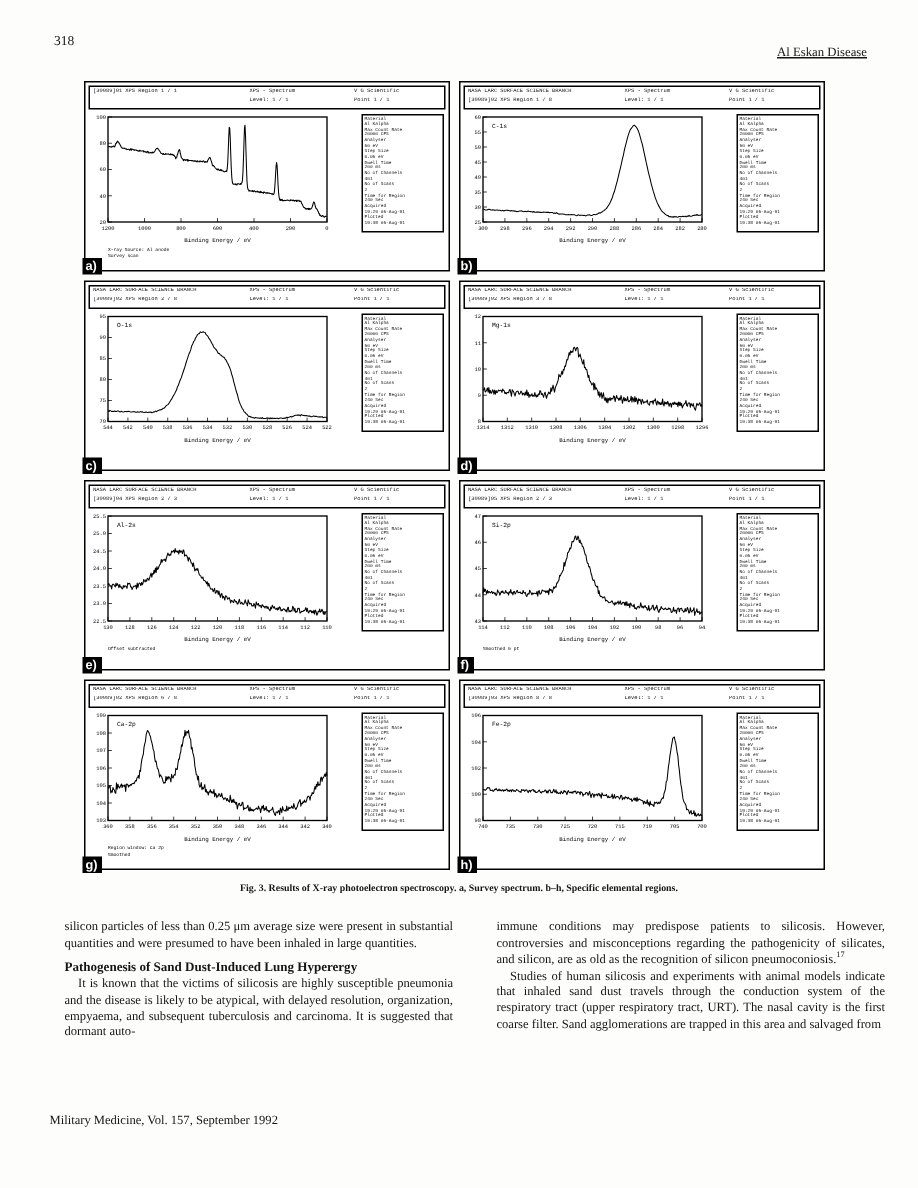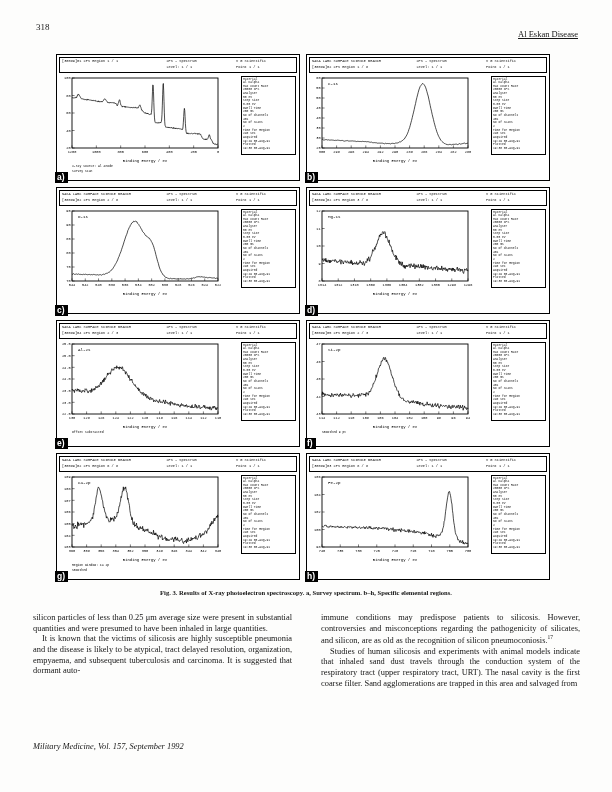--- a/index.html
+++ b/index.html
@@ -23,27 +23,27 @@
   .p-side{width:51px;height:75px;border:1px solid #000;margin-left:2px;margin-top:2px;
           font-family:"Liberation Mono",monospace;font-size:3px;line-height:1.22;
           padding:1px 1px;overflow:hidden;color:#111;}
   .badge{position:absolute;left:-2px;bottom:-3px;background:#000;color:#fff;
          font-family:"Liberation Sans",sans-serif;font-weight:bold;font-size:8.5px;
          padding:0 3px 1px 2px;}
 
   .caption{position:absolute;left:0;top:589px;width:612px;text-align:center;
            font-weight:bold;font-size:6.6px;}
 
-  .cols{position:absolute;left:33px;top:613px;width:547px;display:flex;gap:29px;}
+  .cols{position:absolute;left:43px;top:613px;width:547px;display:flex;gap:29px;}
   .col{width:267px;font-size:8.4px;line-height:1.27;text-align:justify;}
   .col p{margin:0;}
   .col p.ind{text-indent:9px;}
   .subhead{font-weight:bold;font-size:8.7px;margin:5px 0 1px 0;text-align:left;}
   sup{font-size:5.5px;}
-  .footer{position:absolute;left:33px;top:742px;font-size:8.4px;font-style:italic;}
+  .footer{position:absolute;left:33px;top:742px;font-size:8.4px;}
 </style>
 </head>
 <body>
 
 <div class="pgnum">318</div>
 <div class="runhead">Al Eskan Disease</div>
 
 <div class="figwrap">
     <div class="panel">
       <div class="p-head">
@@ -638,21 +638,22 @@
       </div>
       <div class="badge">h)</div>
     </div>
   </div>
 
 <div class="caption">Fig. 3. Results of X-ray photoelectron spectroscopy. a, Survey spectrum. b–h, Specific elemental regions.</div>
 
 <div class="cols">
   <div class="col">
     <p>silicon particles of less than 0.25 μm average size were present in substantial quantities and were presumed to have been inhaled in large quantities.</p>
-    <p class="ind">It is known that the victims of silicosis are highly susceptible pneumonia and the disease is likely to be atypical, tract delayed resolution, organization, empyaema, and subsequent tuberculosis and carcinoma. It is suggested that dormant auto-</p>
+    <div class="subhead">Pathogenesis of Sand Dust-Induced Lung Hyperergy</div>
+    <p class="ind">It is known that the victims of silicosis are highly susceptible pneumonia and the disease is likely to be atypical, with delayed resolution, organization, empyaema, and subsequent tuberculosis and carcinoma. It is suggested that dormant auto-</p>
   </div>
   <div class="col">
     <p><span>immune conditions may predispose patients to silicosis. However, controversies and misconceptions regarding the pathogenicity of silicates, and silicon, are as old as the recognition of silicon pneumoconiosis.</span><sup>17</sup></p>
     <p class="ind">Studies of human silicosis and experiments with animal models indicate that inhaled sand dust travels through the conduction system of the respiratory tract (upper respiratory tract, URT). The nasal cavity is the first coarse filter. Sand agglomerations are trapped in this area and salvaged from</p>
   </div>
 </div>
 
 <div class="footer">Military Medicine, Vol. 157, September 1992</div>
 
 </body></html>

